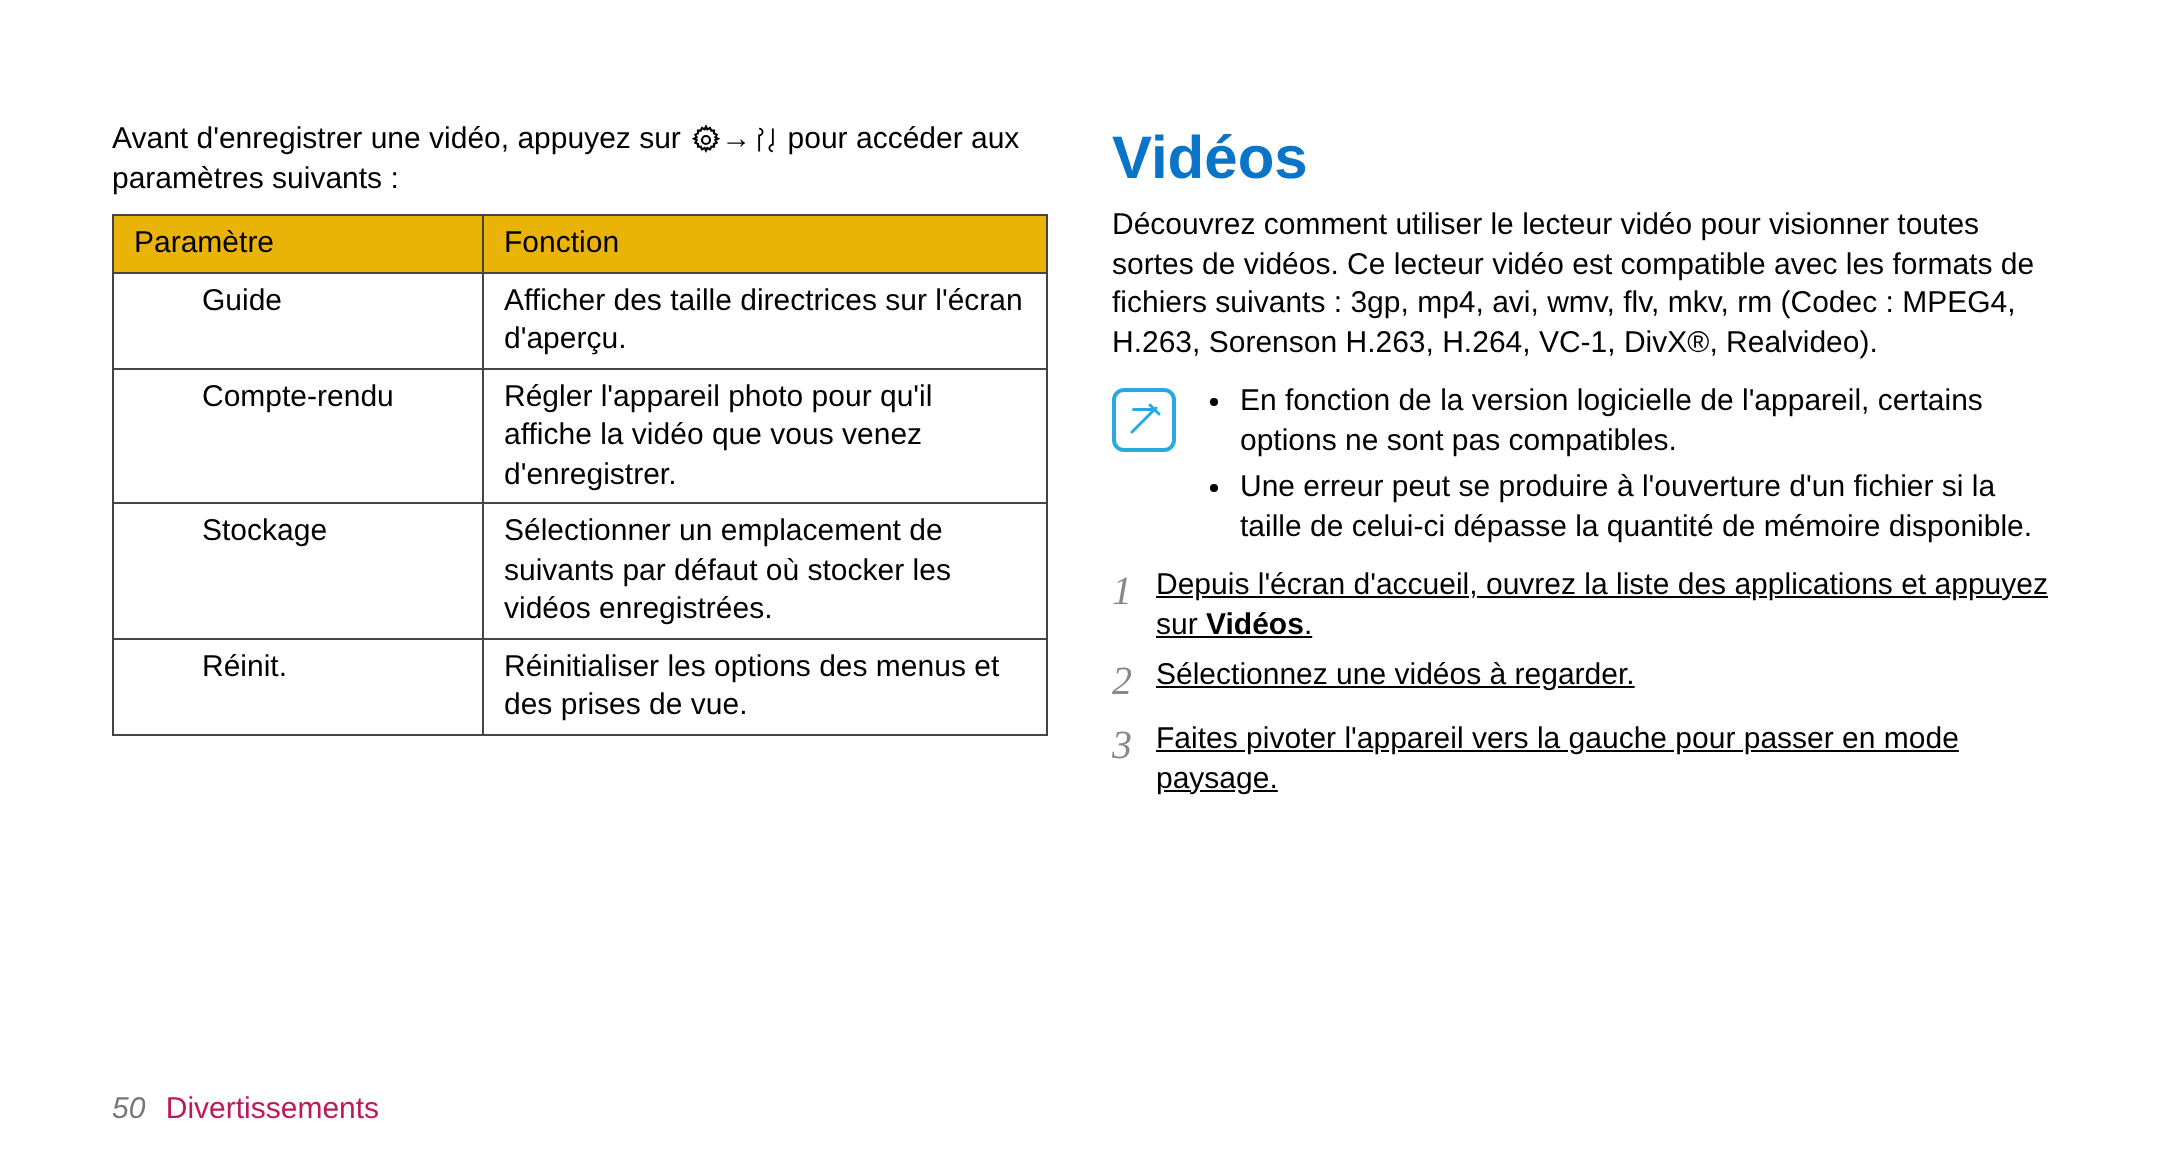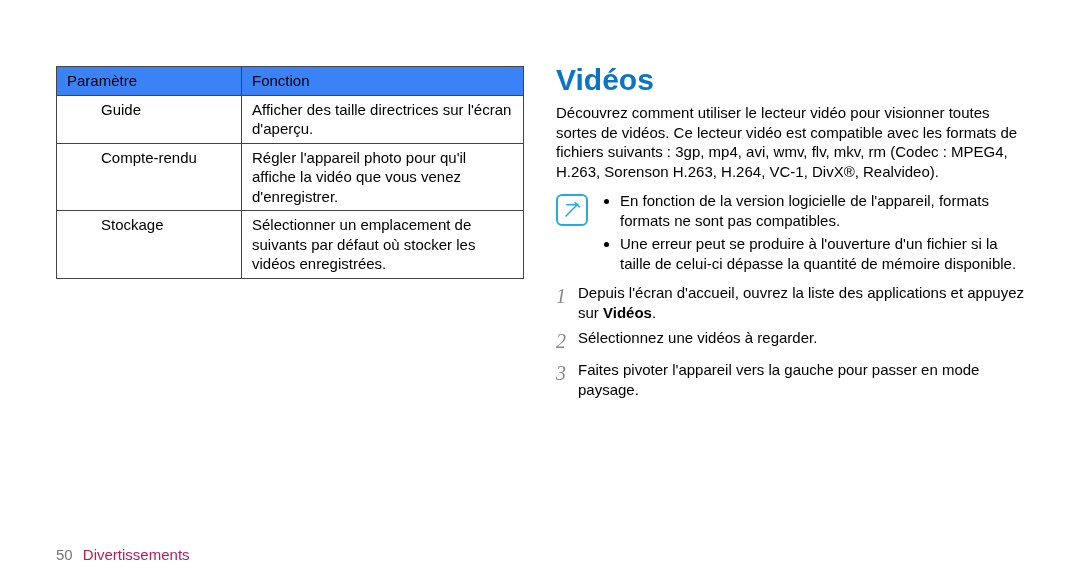--- a/index.html
+++ b/index.html
@@ -41,21 +41,21 @@
     margin-top: 6px;
     font-size: 15px;
   }
   table.params th, table.params td {
     border: 1px solid #444;
     padding: 4px 10px;
     text-align: left;
     vertical-align: top;
   }
   table.params th {
-    background: #3b82f6;
+    background: #eab308;
     font-weight: normal;
   }
   table.params td.p { width: 130px; padding-left: 44px; }
   h2.section-title {
     color: #0a74c7;
     font-size: 30px;
     margin: 0 0 4px 0;
     font-weight: bold;
   }
   .note-box {
@@ -98,81 +98,100 @@
   ol.steps li::before {
     content: counter(step);
     font-family: "Times New Roman", Georgia, serif;
     font-style: italic;
     font-size: 20px;
     color: #888;
     width: 22px;
     flex-shrink: 0;
     text-align: left;
   }
-  .step-text { flex: 1; }
+  .step-text { flex: 1; text-decoration: underline; }
   .footer {
     position: absolute;
     bottom: 22px;
     left: 56px;
     font-size: 15px;
   }
   .footer .pagenum {
+    font-style: italic;
     color: #777;
     margin-right: 6px;
   }
   .footer .chapter {
     color: #be185d;
   }
   strong { font-weight: bold; }
   .inline-icon { vertical-align: -2px; }
 </style>
 </head>
 <body>
 
 <div class="page">
 
   <div class="col left">
+    <p>
+      <span>Avant d'enregistrer une vidéo, appuyez sur </span>
+      <span class="gear-arrow">
+        <svg class="inline-icon" width="16" height="16" viewBox="0 0 24 24" fill="none" stroke="#000" stroke-width="1.6">
+          <circle cx="12" cy="12" r="3"></circle>
+          <path d="M12 2l1 2 2-1 1 2 2 0 0 2 2 1-1 2 2 1-2 1 1 2-2 1 0 2-2 0-1 2-2-1-1 2-1-2-2 1-1-2-2 0 0-2-2-1 1-2-2-1 2-1-1-2 2-1 0-2 2 0 1-2 2 1z"></path>
+        </svg>
+        <span> → </span>
+        <svg class="inline-icon" width="14" height="16" viewBox="0 0 24 28" fill="none" stroke="#000" stroke-width="1.6">
+          <path d="M6 4 a3 3 0 1 1 0 6 v14 M18 24 a3 3 0 1 1 0 -6 V4"></path>
+        </svg>
+      </span>
+      <span> pour accéder aux paramètres suivants :</span>
+    </p>
 
     <table class="params">
       <thead>
         <tr>
           <th class="p">Paramètre</th>
           <th>Fonction</th>
         </tr>
       </thead>
       <tbody>
         <tr>
           <td class="p">Guide</td>
           <td>Afficher des taille directrices sur l'écran d'aperçu.</td>
         </tr>
         <tr>
           <td class="p">Compte-rendu</td>
           <td>Régler l'appareil photo pour qu'il affiche la vidéo que vous venez d'enregistrer.</td>
         </tr>
         <tr>
           <td class="p">Stockage</td>
           <td>Sélectionner un emplacement de suivants par défaut où stocker les vidéos enregistrées.</td>
+        </tr>
+        <tr>
+          <td class="p">Réinit.</td>
+          <td>Réinitialiser les options des menus et des prises de vue.</td>
         </tr>
       </tbody>
     </table>
   </div>
 
   <div class="col right">
     <h2 class="section-title">Vidéos</h2>
     <p>Découvrez comment utiliser le lecteur vidéo pour visionner toutes sortes de vidéos. Ce lecteur vidéo est compatible avec les formats de fichiers suivants : 3gp, mp4, avi, wmv, flv, mkv, rm (Codec : MPEG4, H.263, Sorenson H.263, H.264, VC-1, DivX®, Realvideo).</p>
 
     <div class="note-box">
       <div class="note-icon">
         <svg viewBox="0 0 24 24" fill="none" stroke="#2aa9e0" stroke-width="2">
           <path d="M5 5 L19 5 M4 20 L20 4" stroke-linecap="round"></path>
           <path d="M16 2 L22 8" stroke-linecap="round"></path>
         </svg>
       </div>
       <ul class="note-list">
-        <li>En fonction de la version logicielle de l'appareil, formats formats ne sont pas compatibles.</li>
+        <li>En fonction de la version logicielle de l'appareil, certains options ne sont pas compatibles.</li>
         <li>Une erreur peut se produire à l'ouverture d'un fichier si la taille de celui-ci dépasse la quantité de mémoire disponible.</li>
       </ul>
     </div>
 
     <ol class="steps">
       <li>
         <span class="step-text">
           <span>Depuis l'écran d'accueil, ouvrez la liste des applications et appuyez sur </span><strong>Vidéos</strong><span>.</span>
         </span>
       </li>

